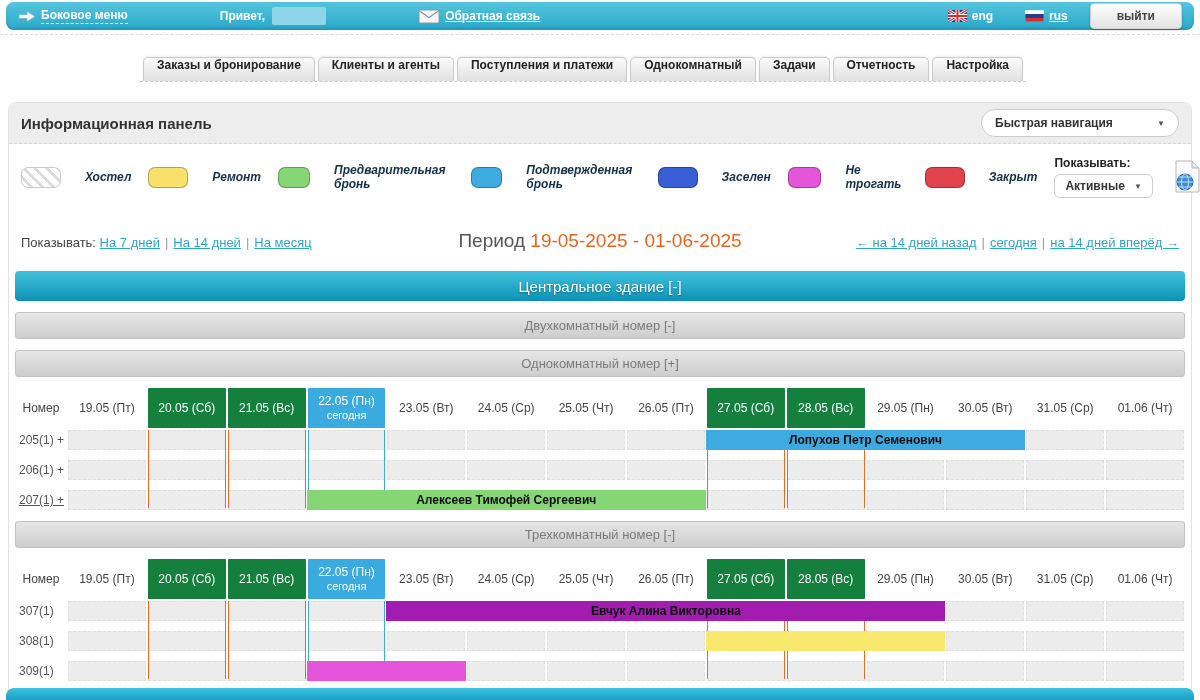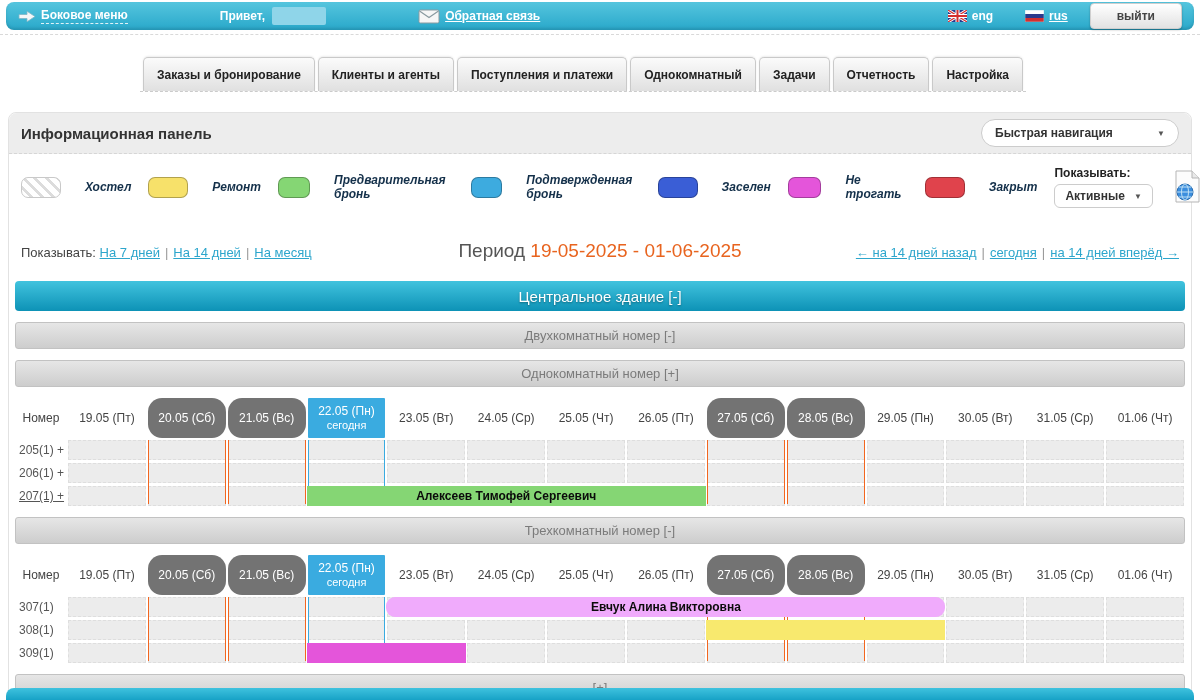--- a/index.html
+++ b/index.html
@@ -29,21 +29,21 @@
   .flag { margin-right:5px; display:inline-block; vertical-align:middle; }
   .top-sep { border-top:1px dashed #d9d9d9; margin-top:4px; }
 
   
   .nav-tabs {
     display:flex; gap:3px; margin:22px 0 0 140px; width:fit-content;
     border-bottom:1px dashed #ccc; padding:0 3px;
   }
   .nav-tab {
     background:linear-gradient(#fbfbfb,#e0e0e0); border:1px solid #c9c9c9; border-bottom:none;
-    border-radius:5px 5px 0 0; padding:10px 13px 9px; font-size:12px; font-weight:bold; color:#222;
+    border-radius:5px 5px 0 0; padding:0 13px 9px; font-size:12px; font-weight:bold; color:#222;
     cursor:pointer; box-shadow:0 -1px 2px rgba(0,0,0,.08);
   }
 
   
   .panel { margin:20px 8px 0; border:1px solid #e2e2e2; border-radius:8px 8px 0 0; }
   .panel-header {
     background:#ededed; border-radius:8px 8px 0 0; padding:6px 12px;
     display:flex; align-items:center; justify-content:space-between;
     border-bottom:1px dashed #d6d6d6;
   }
@@ -93,25 +93,25 @@
   }
 
   
   .cal-table { margin:7px 6px 3px; }
   .cal-header { display:grid; grid-template-columns:52px repeat(14,1fr); height:40px; margin-bottom:2px; }
   .corner { display:flex; align-items:center; justify-content:center; font-size:12px; color:#444; }
   .day-head {
     display:flex; flex-direction:column; align-items:center; justify-content:center;
     font-size:12px; color:#444; margin:0 1px; border-radius:1px; line-height:1.25;
   }
-  .day-head.weekend { background:#737373; color:#fff;border-radius:14px; }
+  .day-head.weekend { background:#15803d; color:#fff; }
   .day-head.today   { background:#3aabe0; color:#fff; }
   .day-sub { font-size:11px; }
   .cal-body { position:relative; }
-  .cal-row { display:grid; grid-template-columns:52px repeat(14,1fr); height:20px; margin-bottom:3px; }
+  .cal-row { display:grid; grid-template-columns:52px repeat(14,1fr); height:20px; margin-bottom:10px; }
   .room-label { display:flex; align-items:center; padding-left:4px; font-size:12px; color:#555; cursor:pointer; }
   .cell { background:#ececec; border:1px dashed #dedede; margin:0 1px; cursor:pointer; }
   .col-guide { position:absolute; top:0; bottom:2px; pointer-events:none; border-left:1px solid; border-right:1px solid; z-index:1; }
   .bar {
     z-index:2; display:flex; align-items:center; justify-content:center;
     font-weight:bold; font-size:12px; color:#0b0b0b; cursor:pointer; white-space:nowrap; overflow:hidden;
   }
 
   
   .footer {
@@ -326,20 +326,21 @@
             <div class="cell" style="grid-area: 1 / 6;"></div>
             <div class="cell" style="grid-area: 1 / 7;"></div>
             <div class="cell" style="grid-area: 1 / 8;"></div>
             <div class="cell" style="grid-area: 1 / 9;"></div>
             <div class="cell" style="grid-area: 1 / 10;"></div>
             <div class="cell" style="grid-area: 1 / 11;"></div>
             <div class="cell" style="grid-area: 1 / 12;"></div>
             <div class="cell" style="grid-area: 1 / 13;"></div>
             <div class="cell" style="grid-area: 1 / 14;"></div>
             <div class="cell" style="grid-area: 1 / 15;"></div>
+            <div class="bar" style="grid-area: 1 / 10 / auto / 14; background: rgb(61, 171, 223);">Лопухов Петр Семенович</div>
           </div>
           <div class="cal-row">
             <div class="room-label" style="grid-area: 1 / 1;">206(1) +</div>
             <div class="cell" style="grid-area: 1 / 2;"></div>
             <div class="cell" style="grid-area: 1 / 3;"></div>
             <div class="cell" style="grid-area: 1 / 4;"></div>
             <div class="cell" style="grid-area: 1 / 5;"></div>
             <div class="cell" style="grid-area: 1 / 6;"></div>
             <div class="cell" style="grid-area: 1 / 7;"></div>
             <div class="cell" style="grid-area: 1 / 8;"></div>
@@ -434,21 +435,21 @@
             <div class="cell" style="grid-area: 1 / 6;"></div>
             <div class="cell" style="grid-area: 1 / 7;"></div>
             <div class="cell" style="grid-area: 1 / 8;"></div>
             <div class="cell" style="grid-area: 1 / 9;"></div>
             <div class="cell" style="grid-area: 1 / 10;"></div>
             <div class="cell" style="grid-area: 1 / 11;"></div>
             <div class="cell" style="grid-area: 1 / 12;"></div>
             <div class="cell" style="grid-area: 1 / 13;"></div>
             <div class="cell" style="grid-area: 1 / 14;"></div>
             <div class="cell" style="grid-area: 1 / 15;"></div>
-            <div class="bar" style="grid-area: 1 / 6 / auto / 13; background: #f0abfc; border-radius: 9px;">Евчук Алина Викторовна</div>
+            <div class="bar" style="grid-area: 1 / 6 / auto / 13; background: #a21caf;">Евчук Алина Викторовна</div>
           </div>
           <div class="cal-row">
             <div class="room-label" style="grid-area: 1 / 1;">308(1)</div>
             <div class="cell" style="grid-area: 1 / 2;"></div>
             <div class="cell" style="grid-area: 1 / 3;"></div>
             <div class="cell" style="grid-area: 1 / 4;"></div>
             <div class="cell" style="grid-area: 1 / 5;"></div>
             <div class="cell" style="grid-area: 1 / 6;"></div>
             <div class="cell" style="grid-area: 1 / 7;"></div>
             <div class="cell" style="grid-area: 1 / 8;"></div>

